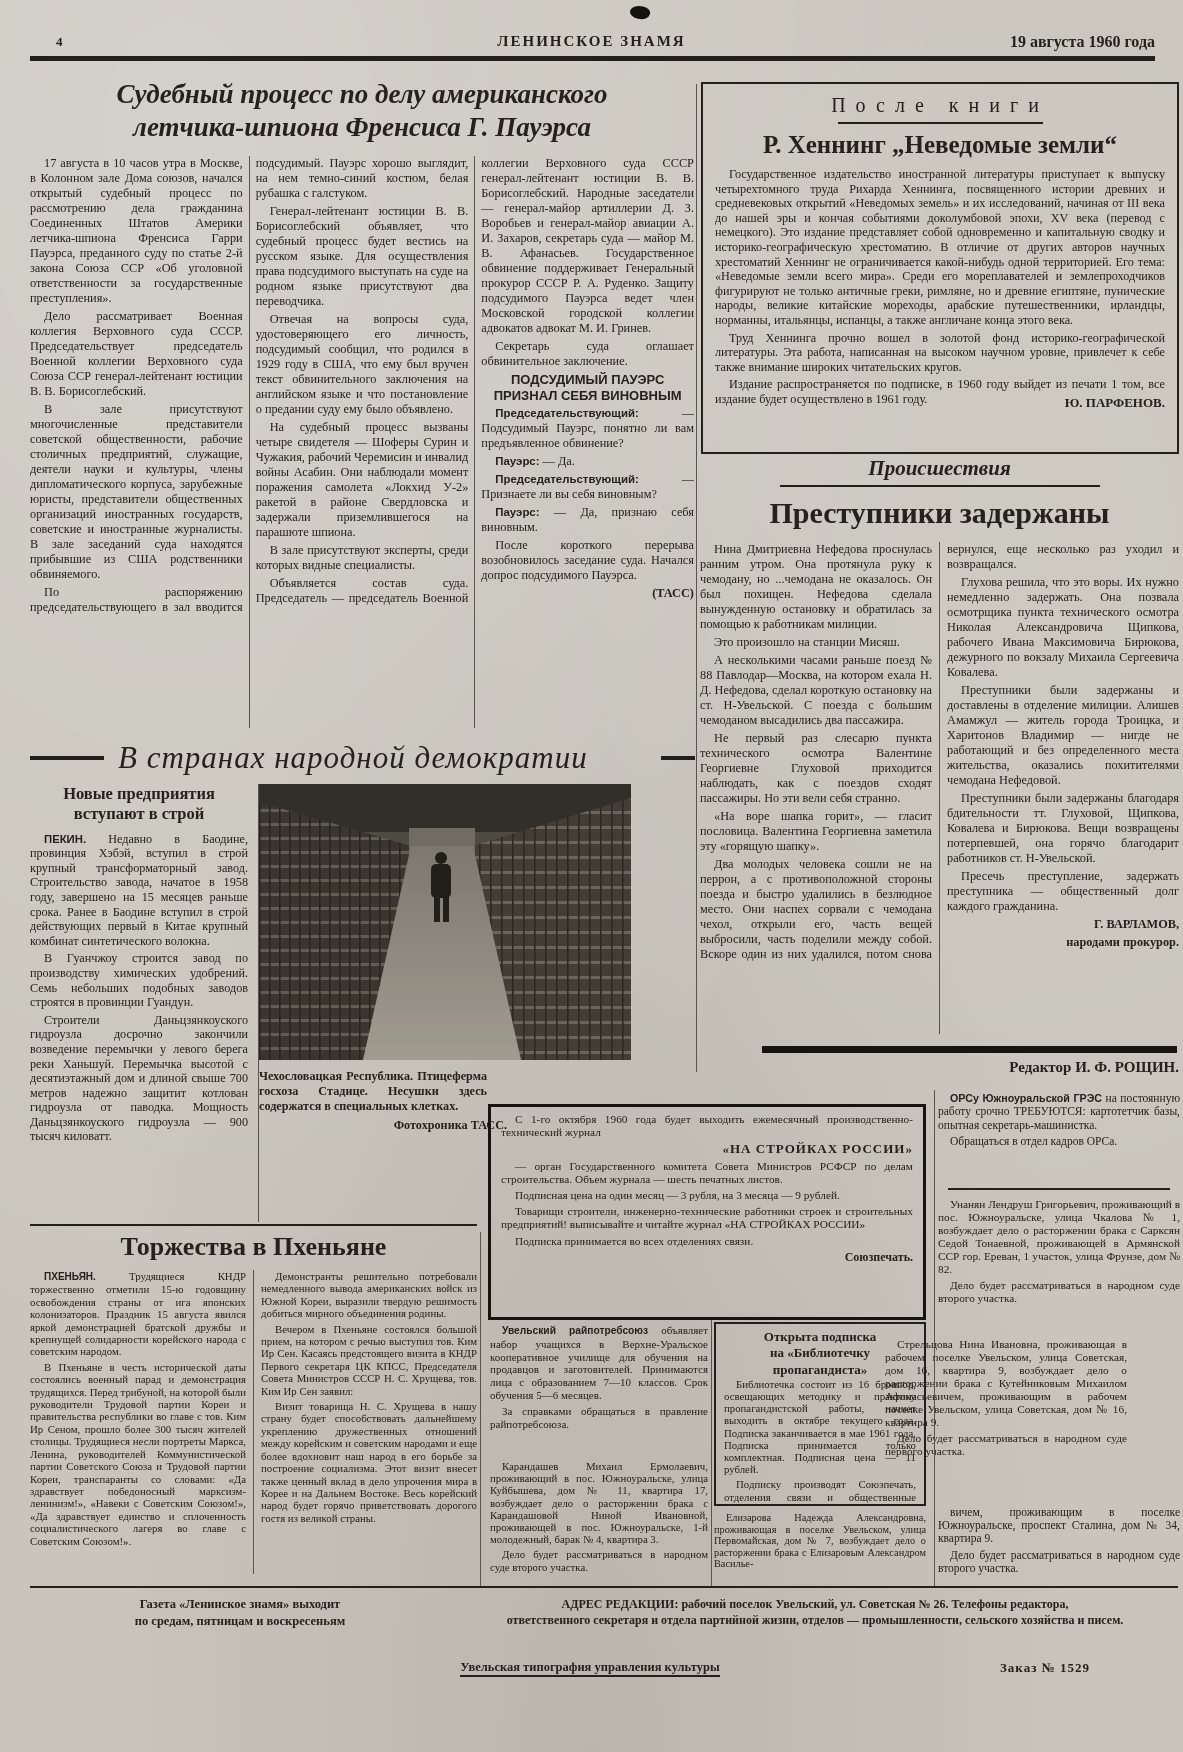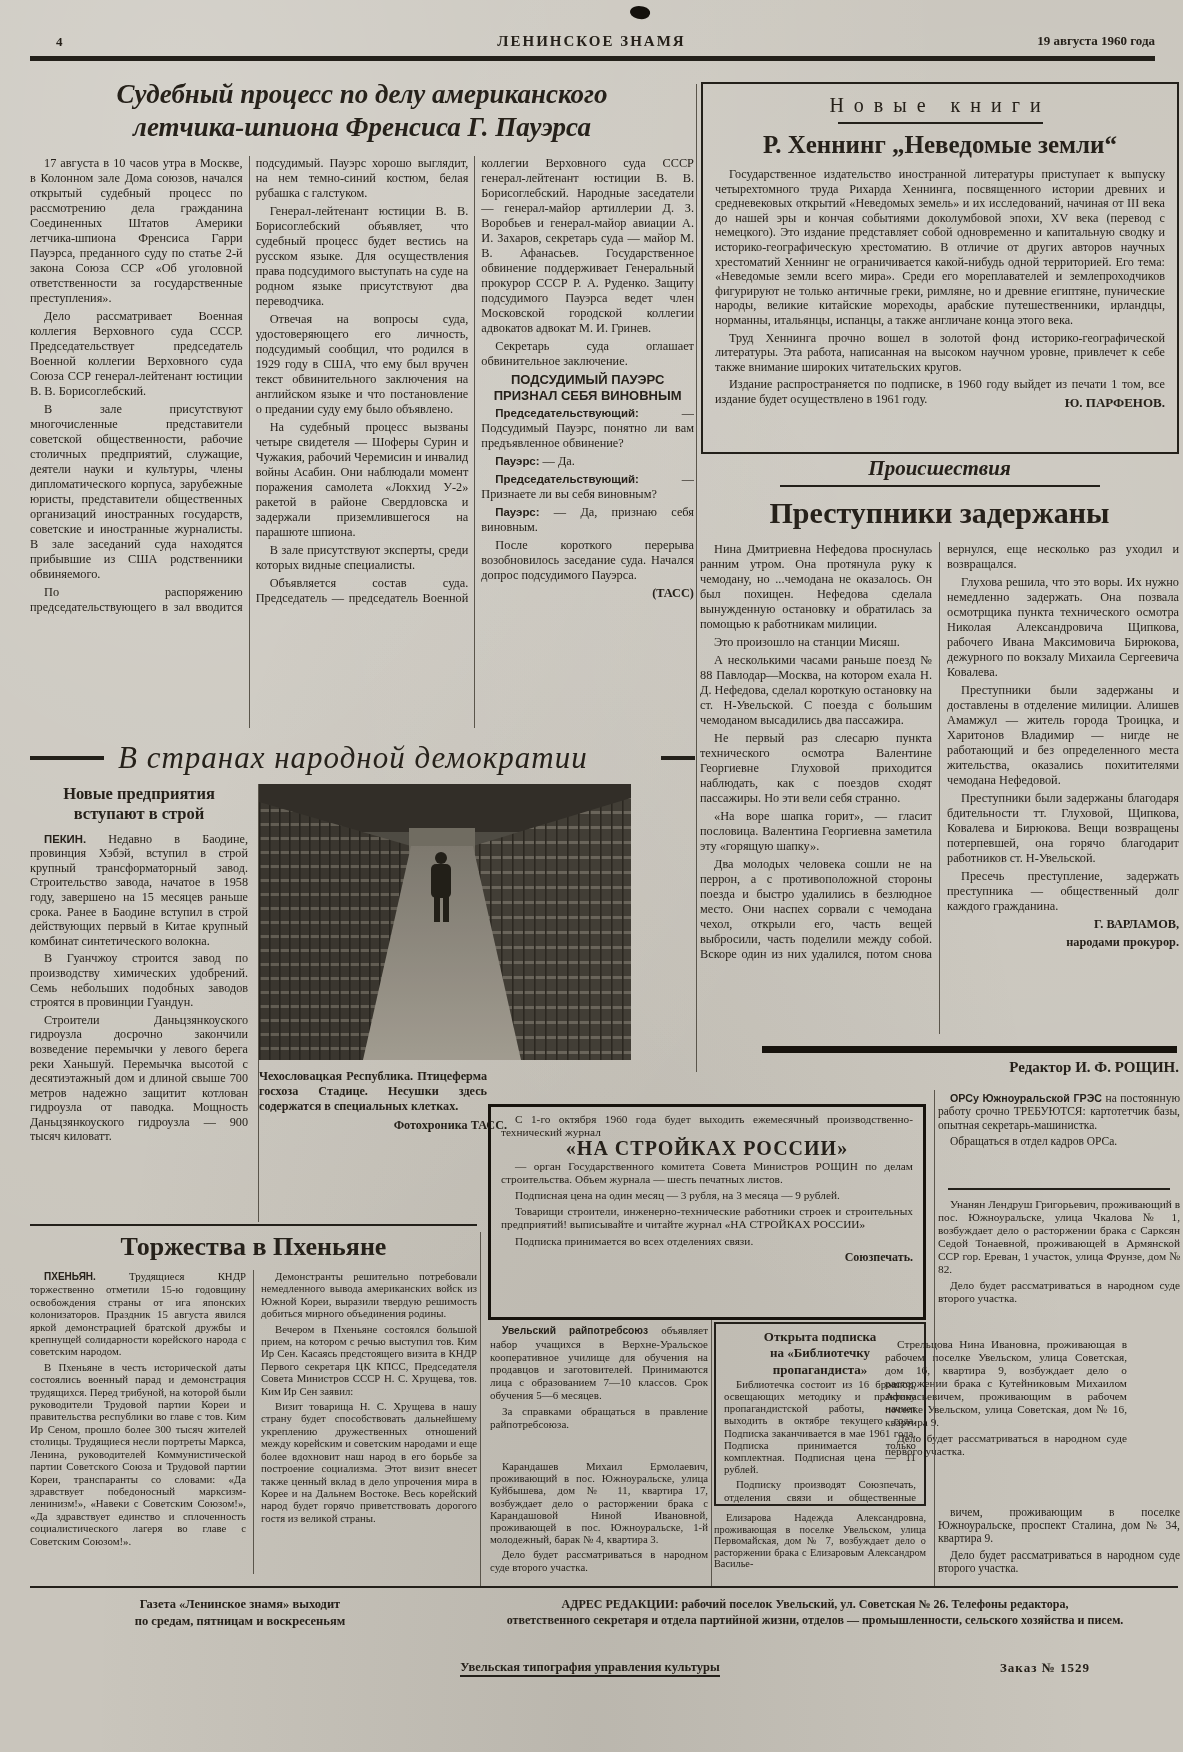--- a/index.html
+++ b/index.html
@@ -19,21 +19,21 @@
     overflow:hidden;
   }
   .abs { position:absolute; }
   .rule { background:#23201a; position:absolute; }
   .vrule { background:#5a554b; position:absolute; width:1px; }
 
   .ink-blob{ position:absolute; left:630px; top:6px; width:20px; height:13px; background:#14110c; border-radius:60% 40% 55% 45%; transform:rotate(14deg); }
 
   .pagenum{ position:absolute; left:56px; top:34px; font-weight:bold; font-size:13px; }
   .mast-title{ position:absolute; left:0; right:0; top:33px; text-align:center; font-weight:bold; font-size:15px; letter-spacing:2px; }
-  .mast-date{ position:absolute; right:28px; top:33px; font-weight:bold; font-size:13px; }
+  .mast-date{ position:absolute; right:28px; top:33px; font-weight:bold; font-size:16px; }
   .header-rule{ left:30px; top:56px; width:1125px; height:5px; }
 
   .flow p{ margin:0 0 3px; text-indent:14px; text-align:justify; }
   .flow p b{ font-family:"Liberation Sans", sans-serif; font-size:.93em; }
   .flow .col-subhead{ text-indent:0; text-align:center; font-weight:bold; font-family:"Liberation Sans", sans-serif; font-size:13px; line-height:1.25; margin:2px 0; }
   .flow .sig-right, .sig-right{ text-indent:0; text-align:right; font-weight:bold; }
   .cols{ column-rule:1px solid #5a554b; height:100%; overflow:hidden; }
   .cols-3{ column-count:3; column-gap:13px; }
   .cols-2{ column-count:2; column-gap:15px; }
 
@@ -69,21 +69,21 @@
   .photo{ display:block; width:372px; height:276px; }
   .caption{ width:228px; font-weight:bold; font-size:12.2px; line-height:15px; text-align:justify; margin-top:9px; }
   .credit{ width:248px; text-align:right; font-weight:bold; font-size:12.2px; margin-top:4px; }
 
   .pyongyang{ left:30px; top:1232px; width:447px; height:352px; }
   .py-rule{ left:30px; top:1224px; width:447px; height:2px; }
   .pyongyang h2{ font-size:26px; text-align:center; font-weight:bold; margin-bottom:8px; }
   .pyongyang .cols{ height:304px; font-size:10.8px; line-height:12.4px; }
 
   .stroyki{ left:488px; top:1104px; width:438px; height:216px; border:3px solid #17130d; padding:6px 10px; font-size:11.3px; line-height:13.2px; overflow:hidden; }
-  .stroyki .ad-title{ text-align:center; font-weight:bold; font-size:20px; letter-spacing:1px; margin:3px 0 4px; text-indent:0; }
+  .stroyki .ad-title{ text-align:right; font-weight:bold; font-size:13px; letter-spacing:1px; margin:3px 0 4px; text-indent:0; }
   .stroyki .sig-right{ font-size:12px; }
 
   .small-ad{ position:absolute; overflow:hidden; }
   .small-ad .flow p, .small-ad p { text-indent:12px; }
   .uvelsky{ left:490px; top:1324px; width:218px; height:130px; font-size:11px; line-height:12.8px; }
   .karandashev{ left:490px; top:1460px; width:218px; height:126px; font-size:10.8px; line-height:12.2px; }
   .biblio{ left:714px; top:1322px; width:212px; height:184px; border:2px solid #23201a; padding:5px 8px; font-size:10.8px; line-height:12.2px; }
   .biblio .ad-title{ text-align:center; font-weight:bold; font-size:13px; line-height:1.25; text-indent:0; }
   .elizarova{ left:714px; top:1512px; width:212px; height:74px; font-size:10.3px; line-height:11.6px; }
   .grez{ left:938px; top:1092px; width:242px; height:92px; font-size:11.5px; line-height:13.4px; }
@@ -135,21 +135,21 @@
         <p><b>Председательствующий:</b> — Подсудимый Пауэрс, понятно ли вам предъявленное обвинение?</p>
         <p><b>Пауэрс:</b> — Да.</p>
         <p><b>Председательствующий:</b> — Признаете ли вы себя виновным?</p>
         <p><b>Пауэрс:</b> — Да, признаю себя виновным.</p>
         <p>После короткого перерыва возобновилось заседание суда. Начался допрос подсудимого Пауэрса.</p>
         <p class="sig-right">(ТАСС)</p>
       </div>
   </section>
 
   <section class="abs new-books">
-    <div class="kicker">Новые книги</div>
+    <div class="kicker">После книги</div>
     <div class="kicker-rule"></div>
     <h2>Р. Хеннинг „Неведомые земли“</h2>
     <div class="flow">
         <p>Государственное издательство иностранной литературы приступает к выпуску четырехтомного труда Рихарда Хеннинга, посвященного истории древних и средневековых открытий «Неведомых земель» и их исследований, начиная от III века до нашей эры и кончая событиями доколумбовой эпохи, XV века (перевод с немецкого). Это издание представляет собой одновременно и капитальную сводку и историко-географическую хрестоматию. В отличие от других авторов научных хрестоматий Хеннинг не ограничивается какой-нибудь одной территорией. Его тема: «Неведомые земли всего мира». Среди его мореплавателей и землепроходчиков фигурируют не только античные греки, римляне, но и древние египтяне, пунические народы, великие китайские мореходы, арабские путешественники, ирландцы, норманны, итальянцы, испанцы, а также англичане конца этого века.</p>
         <p>Труд Хеннинга прочно вошел в золотой фонд историко-географической литературы. Эта работа, написанная на высоком научном уровне, привлечет к себе также внимание широких читательских кругов.</p>
         <p>Издание распространяется по подписке, в 1960 году выйдет из печати 1 том, все издание будет осуществлено в 1961 году.</p>
       </div>
     <div class="sig-right">Ю. ПАРФЕНОВ.</div>
   </section>
 
@@ -238,21 +238,21 @@
         <p>Демонстранты решительно потребовали немедленного вывода американских войск из Южной Кореи, выразили твердую решимость добиться мирного объединения родины.</p>
         <p>Вечером в Пхеньяне состоялся большой прием, на котором с речью выступил тов. Ким Ир Сен. Касаясь предстоящего визита в КНДР Первого секретаря ЦК КПСС, Председателя Совета Министров СССР Н. С. Хрущева, тов. Ким Ир Сен заявил:</p>
         <p>Визит товарища Н. С. Хрущева в нашу страну будет способствовать дальнейшему укреплению дружественных отношений между корейским и советским народами и еще более вдохновит наш народ в его борьбе за построение социализма. Этот визит внесет также ценный вклад в дело упрочения мира в Корее и на Дальнем Востоке. Весь корейский народ будет горячо приветствовать дорогого гостя из великой страны.</p>
       </div>
   </section>
 
   <section class="abs stroyki flow">
     <p>С 1-го октября 1960 года будет выходить ежемесячный производственно-технический журнал</p>
     <div class="ad-title">«НА СТРОЙКАХ РОССИИ»</div>
     <div class="flow">
-        <p>— орган Государственного комитета Совета Министров РОЩИН по делам строительства. Объем журнала — шесть печатных листов.</p>
+        <p>— орган Государственного комитета Совета Министров РСФСР по делам строительства. Объем журнала — шесть печатных листов.</p>
         <p>Подписная цена на один месяц — 3 рубля, на 3 месяца — 9 рублей.</p>
         <p>Товарищи строители, инженерно-технические работники строек и строительных предприятий! выписывайте и читайте журнал «НА СТРОЙКАХ РОССИИ»</p>
         <p>Подписка принимается во всех отделениях связи.</p>
       </div>
     <div class="sig-right">Союзпечать.</div>
   </section>
 
   <div class="small-ad uvelsky flow">
       <p><b>Увельский райпотребсоюз</b> объявляет набор учащихся в Верхне-Уральское кооперативное училище для обучения на продавцов и заготовителей. Принимаются лица с образованием 7—10 классов. Срок обучения 5—6 месяцев.</p>
       <p>За справками обращаться в правление райпотребсоюза.</p>

